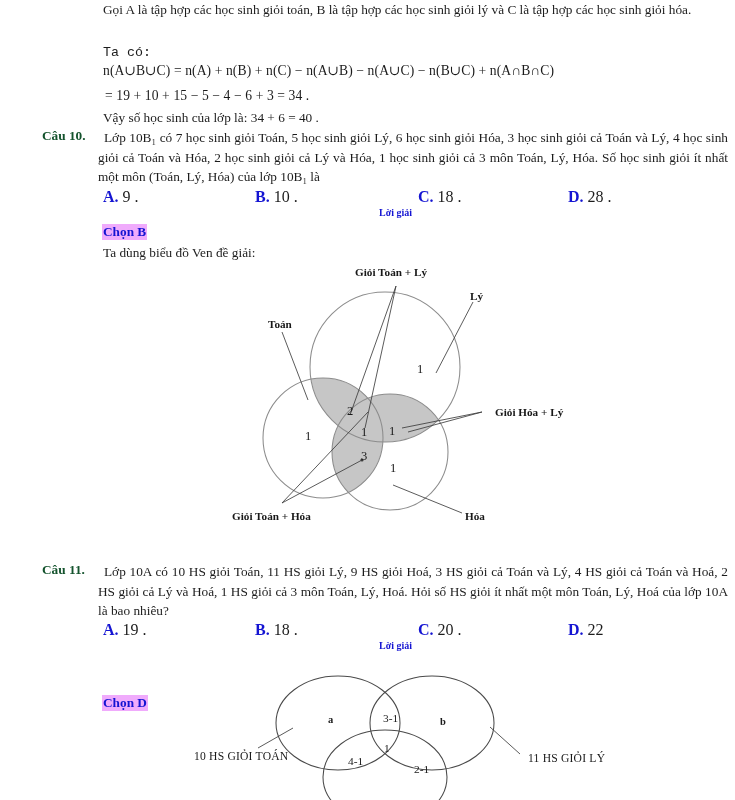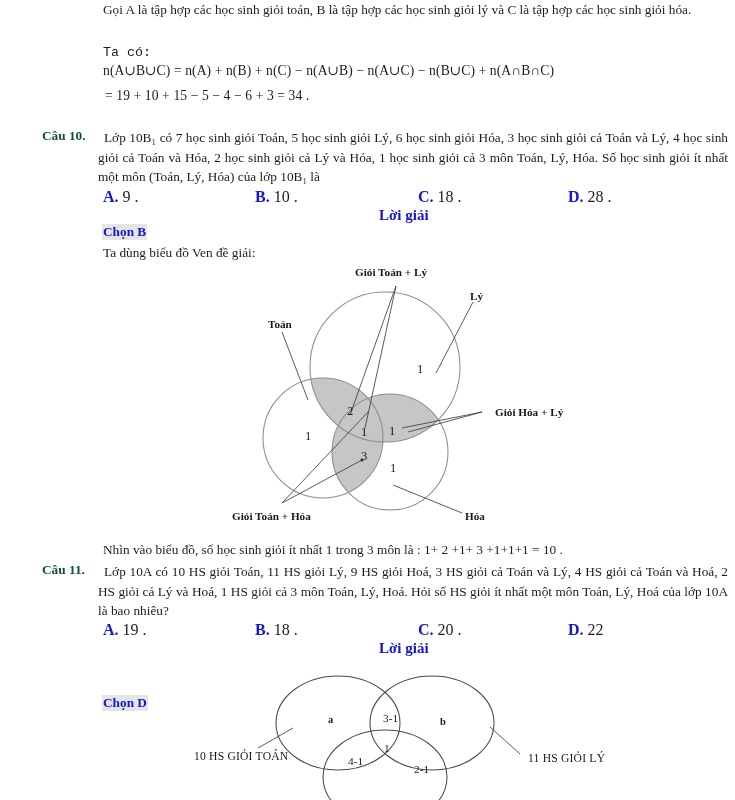--- a/index.html
+++ b/index.html
@@ -68,28 +68,28 @@
     color: #1c1c1c;
   }
   .opt .ltr {
     font-weight: bold;
     color: #1414d2;
   }
   .loigiai {
     position: absolute;
     font-weight: bold;
     color: #1414d2;
-    font-size: 15px;
+    font-size: 10px;
     white-space: nowrap;
   }
   .chon {
     position: absolute;
     font-weight: bold;
     color: #1414d2;
-    background: #e5e5e5;
+    background: #f0abfc;
     font-size: 13.3px;
     padding: 0 1px;
     white-space: nowrap;
   }
 
   
   .venn {
     position: absolute;
   }
   .venn svg {
@@ -149,20 +149,21 @@
 </style>
 </head>
 <body>
 
 <div class="page">
 
   <div class="para body-text" style="top:0;">Gọi A là tập hợp các học sinh giỏi toán, B là tập hợp các học sinh giỏi lý và C là tập hợp các học sinh giỏi hóa.</div>
   <div class="para body-text" style="top:43px;font-family:Liberation Mono, monospace;">Ta có:</div>
   <div class="math" style="left:103px; top:62px;">n(A∪B∪C) = n(A) + n(B) + n(C) − n(A∪B) − n(A∪C) − n(B∪C) + n(A∩B∩C)</div>
   <div class="math" style="left:105px; top:88px;">= 19 + 10 + 15 − 5 − 4 − 6 + 3 = 34 .</div>
+  <div class="para body-text" style="top:108px;">Vậy số học sinh của lớp là:  34 + 6 = 40 .</div>
 
   <div class="qlabel" style="top:128px;">Câu 10.</div>
   <div class="qbody first-indent" style="top:128px;">Lớp 10B₁ có 7 học sinh giỏi Toán, 5 học sinh giỏi Lý, 6 học sinh giỏi Hóa, 3 học sinh giỏi cả Toán và Lý, 4 học sinh giỏi cả Toán và Hóa, 2 học sinh giỏi cả Lý và Hóa, 1 học sinh giỏi cả 3 môn Toán, Lý, Hóa. Số học sinh giỏi ít nhất một môn (Toán, Lý, Hóa) của lớp 10B₁ là</div>
 
   <div class="opt" style="left:103px; top:188px;">
     <span class="ltr">A.</span>
     <span>9 .</span>
   </div>
   <div class="opt" style="left:255px; top:188px;">
     <span class="ltr">B.</span>
@@ -244,21 +245,20 @@
       <text class="vnum" x="187" y="113">1</text>
       <text class="vnum" x="75" y="180">1</text>
       <text class="vnum" x="117" y="155">2</text>
       <text class="vnum" x="131" y="176">1</text>
       <text class="vnum" x="159" y="175">1</text>
       <text class="vnum" x="131" y="200">3</text>
       <text class="vnum" x="160" y="212">1</text>
     </svg>
   </div>
 
-  <div class="para body-text" style="top:540px;">Nhìn vào biểu đồ, số học sinh giỏi ít nhất 1 trong 3 môn là : 1+ 2 +1+ 3 +1+1+1 = 10 .</div>
 
   <div class="qlabel" style="top:562px;">Câu 11.</div>
   <div class="qbody first-indent" style="top:562px;">Lớp 10A có 10 HS giỏi Toán, 11 HS giỏi Lý, 9 HS giỏi Hoá, 3 HS giỏi cả Toán và Lý, 4 HS giỏi cả Toán và Hoá, 2 HS giỏi cả Lý và Hoá, 1 HS giỏi cả 3 môn Toán, Lý, Hoá. Hỏi số HS giỏi ít nhất một môn Toán, Lý, Hoá của lớp 10A là bao nhiêu?</div>
 
   <div class="opt" style="left:103px; top:621px;">
     <span class="ltr">A.</span>
     <span>19 .</span>
   </div>
   <div class="opt" style="left:255px; top:621px;">
     <span class="ltr">B.</span>

